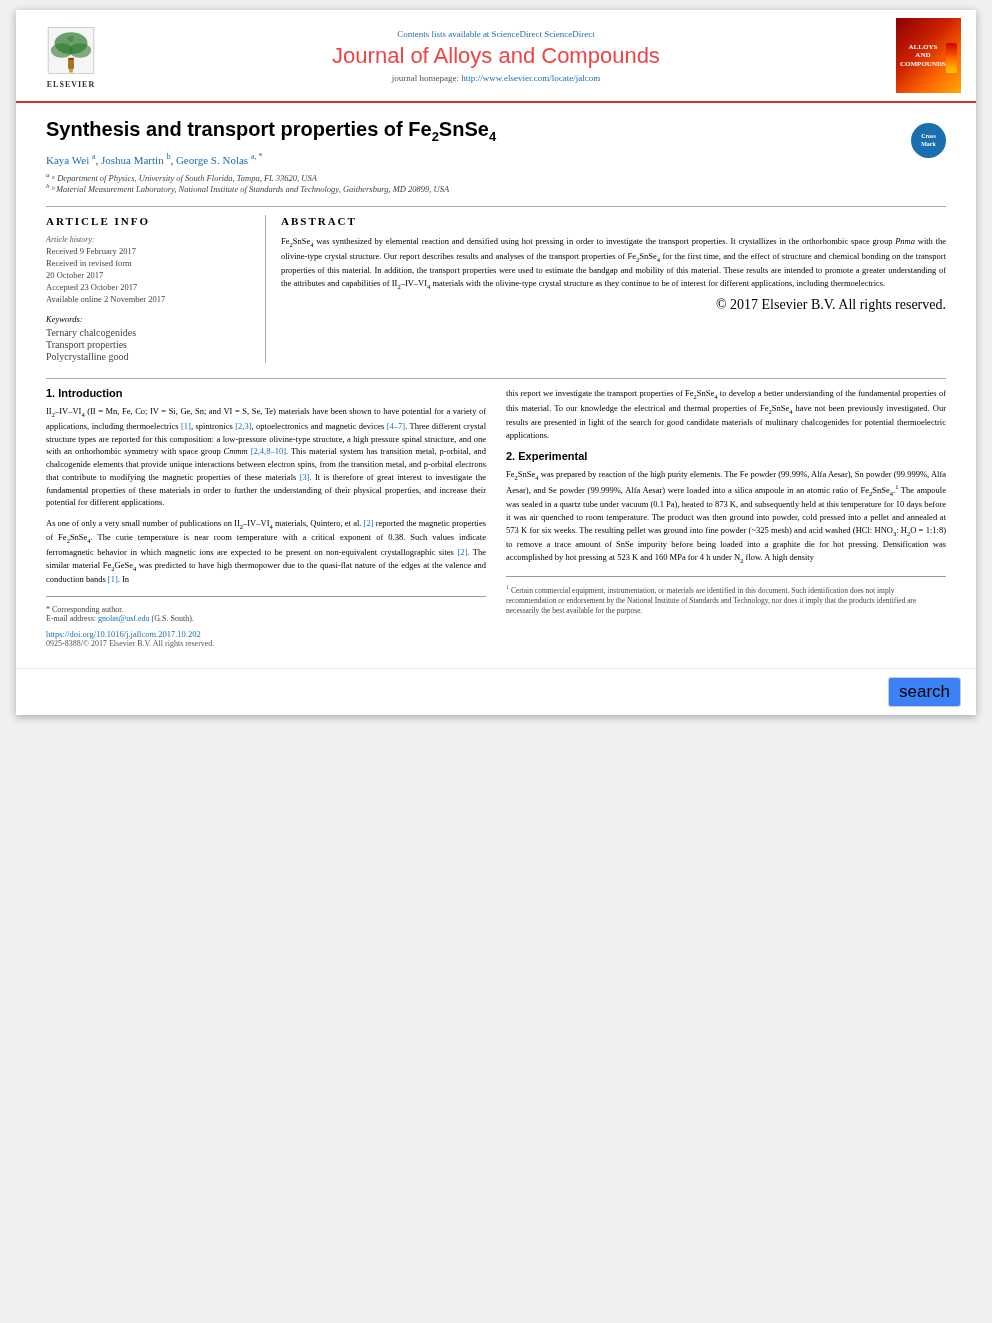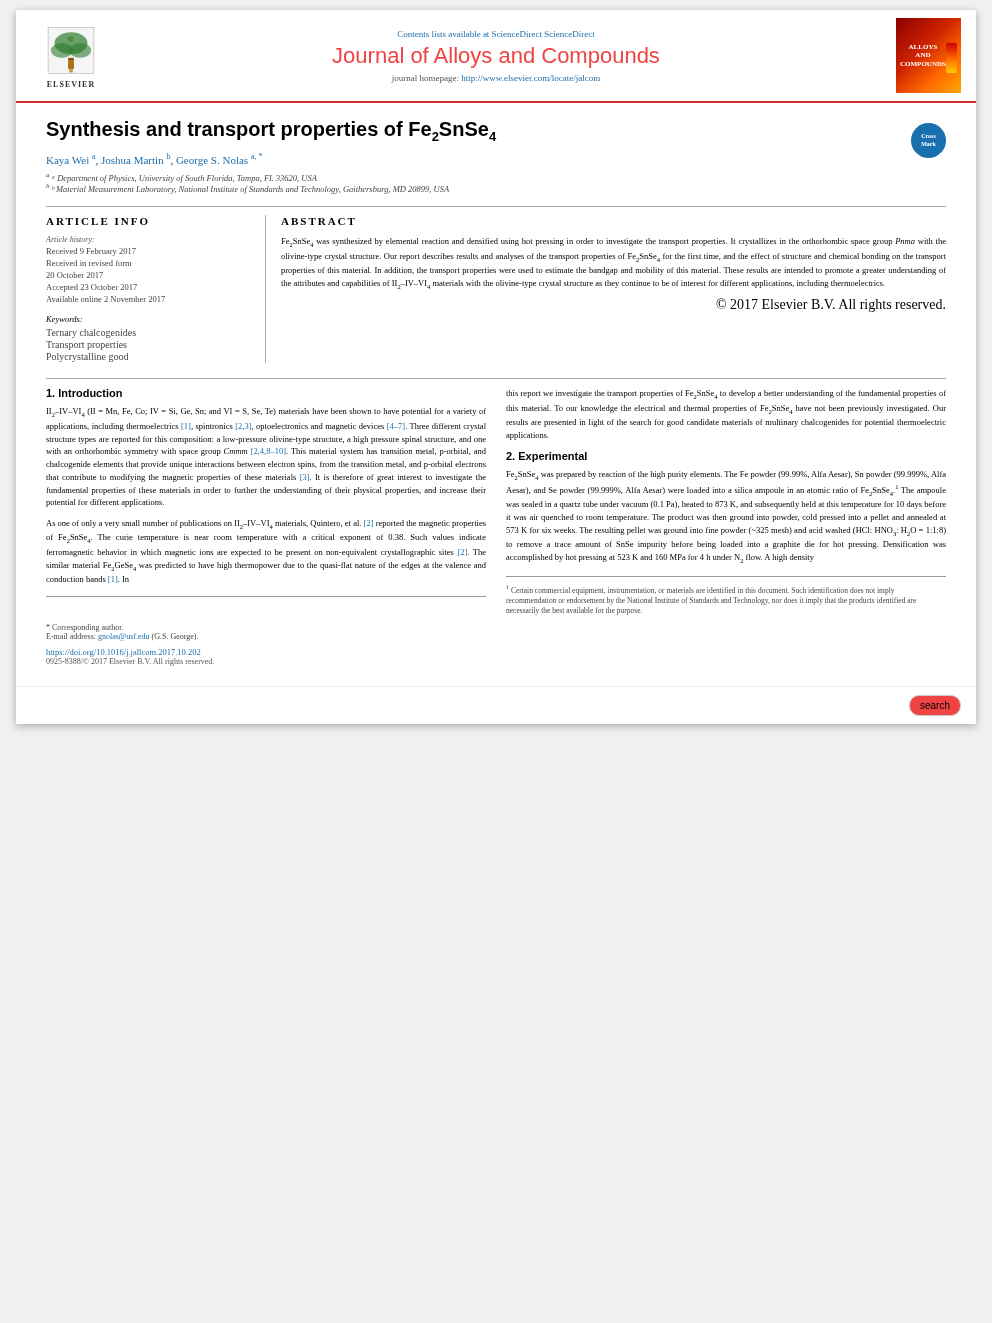--- a/index.html
+++ b/index.html
@@ -236,44 +236,44 @@
     .footnote-text {
       font-size: 7.5px;
       color: #444;
       line-height: 1.4;
       margin-bottom: 4px;
     }
     .footnote-text sup { font-size: 6px; }
     .corresponding-author {
       font-size: 8px;
       color: #444;
-      margin-top: 20px;
+      margin-top: 2px;
     }
     .corresponding-author a { color: #1a6faf; text-decoration: none; }
     .doi-line {
       font-size: 8.5px;
       color: #1a6faf;
       margin-top: 6px;
     }
     .doi-line a { color: #1a6faf; text-decoration: none; }
     .issn-line {
       font-size: 8px;
       color: #555;
     }
     
     .search-area {
       position: fixed;
       bottom: 20px;
       right: 120px;
-      background: #ef4444;
+      background: #3b82f6;
       border: 1px solid #ccc;
       padding: 4px 10px;
-      font-size: 10px;
+      font-size: 17px;
       cursor: pointer;
-      border-radius: 10px;
+      border-radius: 3px;
     }
     
     .ital { font-style: italic; }
   </style>
 </head>
 <body>
 
 <div class="page">
 
 
@@ -389,21 +389,21 @@
         <div class="body-text">
           As one of only a very small number of publications on II<sub>2</sub>–IV–VI<sub>4</sub> materials, Quintero, et al. <span class="ref">[2]</span> reported the magnetic properties of Fe<sub>2</sub>SnSe<sub>4</sub>. The curie temperature is near room temperature with a critical exponent of 0.38. Such values indicate ferromagnetic behavior in which magnetic ions are expected to be present on non-equivalent crystallographic sites <span class="ref">[2]</span>. The similar material Fe<sub>2</sub>GeSe<sub>4</sub> was predicted to have high thermopower due to the quasi-flat nature of the edges at the valence and conduction bands <span class="ref">[1]</span>. In
         </div>
 
         <div class="footnote-area">
           <div class="corresponding-author">
             <div>* Corresponding author.</div>
             <div>
               <span>E-mail address:</span>
               <a href="#"> <span>gnolas@usf.edu</span></a>
-              <span>(G.S. George).</span>
+              <span>(G.S. South).</span>
             </div>
           </div>
           <div class="doi-line">
             <a href="#"><span>https://doi.org/10.1016/j.jallcom.2017.10.202</span></a>
           </div>
           <div class="issn-line">0925-8388/© 2017 Elsevier B.V. All rights reserved.</div>
         </div>
       </div>
 
       <div class="body-right">

